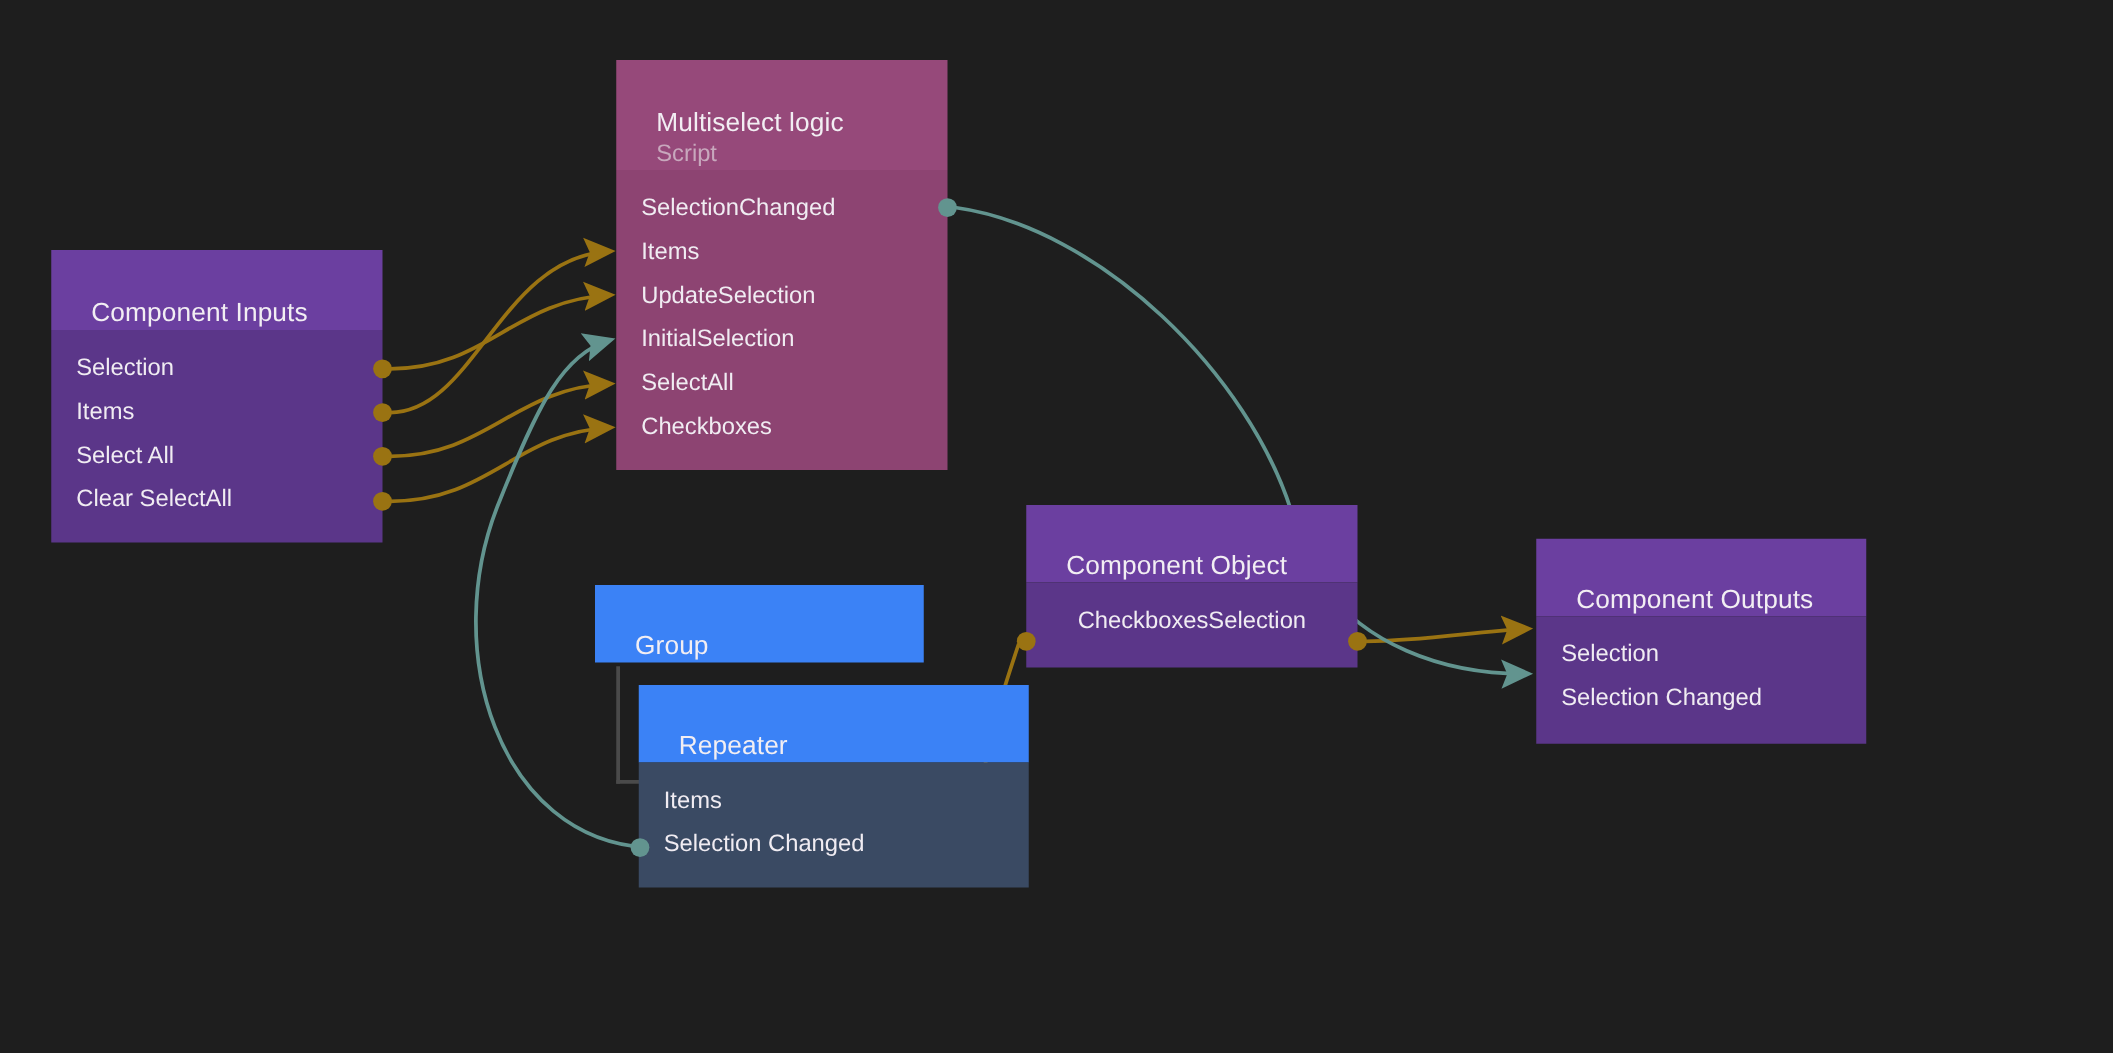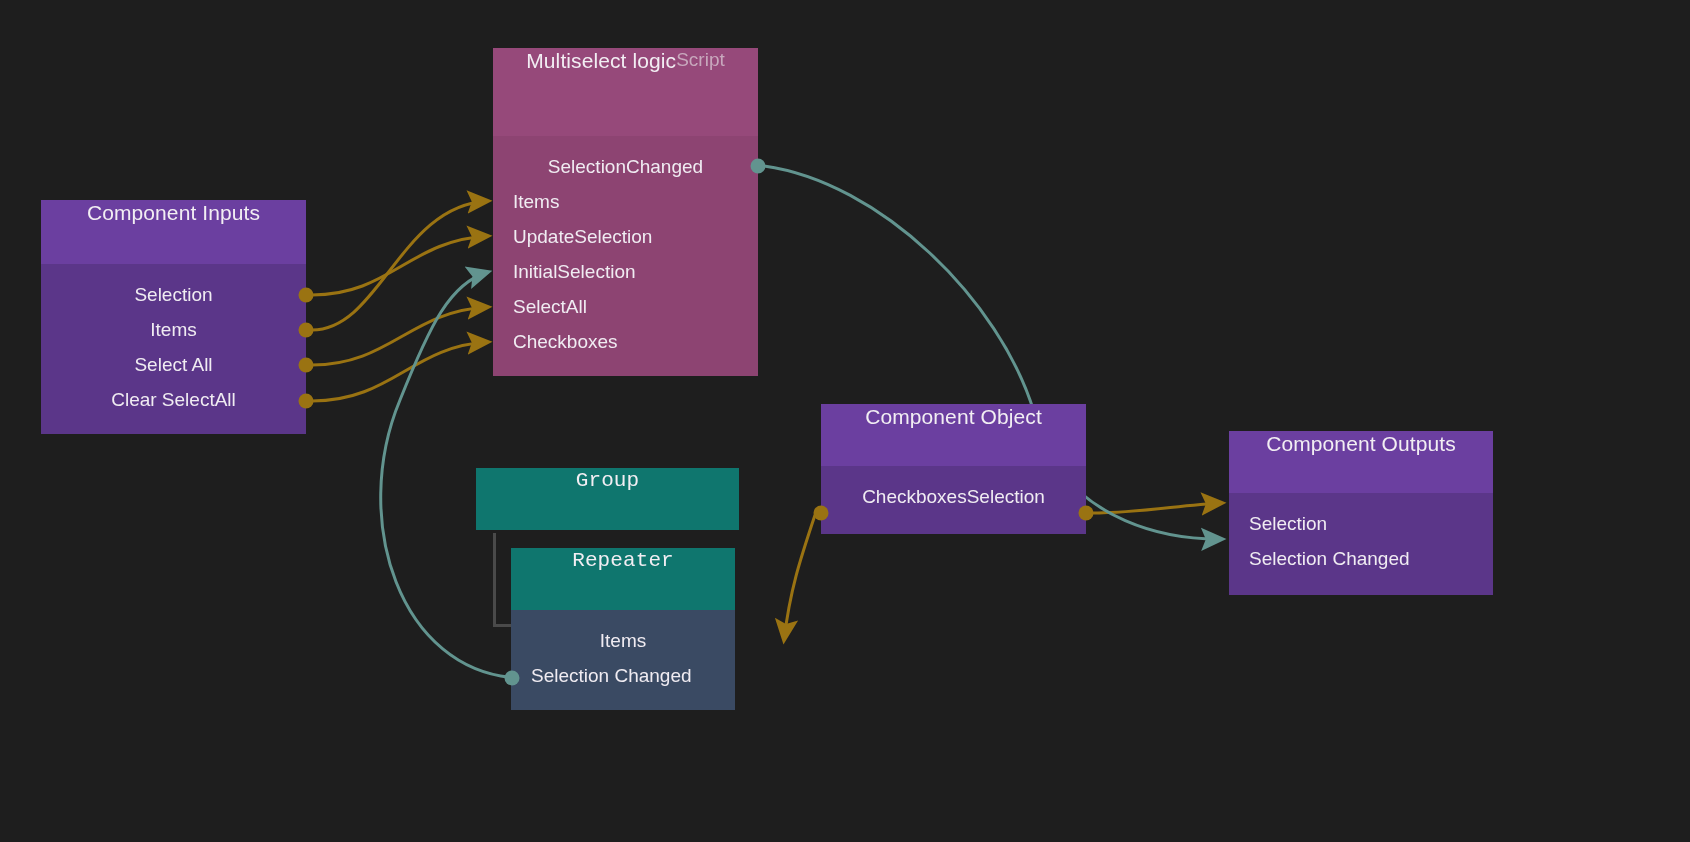--- a/index.html
+++ b/index.html
@@ -23,24 +23,24 @@
     width: 1690px;
     height: 842px;
     pointer-events: none;
   }
   .node {
     position: absolute;
     box-sizing: border-box;
   }
   .node-header {
     box-sizing: border-box;
-    padding: 0 20px;
+    padding: 0 32px;
     display: flex;
-    flex-direction: row;
-    justify-content: center;
+    flex-direction: column;
+    justify-content: flex-end;
   }
   .node-title {
     color: #f2eef3;
     font-size: 21px;
     line-height: 26px;
     letter-spacing: 0.1px;
   }
   .node-subtitle {
     color: #c8a8bd;
     font-size: 19px;
@@ -56,29 +56,29 @@
     height: 35px;
     display: flex;
     align-items: center;
     padding: 0 20px;
   }
   .port-label {
     color: #f0ecf2;
     font-size: 19px;
     white-space: nowrap;
   }
-  .port-row.out { justify-content: center; }
+  .port-row.out { justify-content: flex-start; }
   .port-row.in  { justify-content: flex-start; }
 
   
   .purple .node-header { background: #6b3fa0; }
   .purple .node-body   { background: #5b3689; }
   .pink   .node-header { background: #96497a; }
   .pink   .node-body   { background: #8d4472; }
-  .slate  .node-header { background: #0f766e; font-family: Liberation Mono, monospace; }
+  .slate  .node-header { background: #3b82f6; }
   .slate  .node-body   { background: #3a4a63; }
 
   
   .dot {
     position: absolute;
     width: 15px;
     height: 15px;
     border-radius: 50%;
     transform: translate(-50%, -50%);
   }
@@ -180,21 +180,21 @@
   </div>
   <div class="dot teal" style="left:758px; top:166px;"></div>
 
   <div class="node slate" style="left:476px; top:468px; width:263px;">
     <div class="node-header" style="height:62px;">
       <div class="node-title">Group</div>
     </div>
   </div>
   <div class="group-bracket" style="left:493px; top:533px; width:18px; height:91px;"></div>
 
-  <div class="node slate" style="left:511px; top:548px; width:224px;">
+  <div class="node slate" style="left:511px; top:548px; width:312px;">
     <div class="node-header" style="height:62px;">
       <div class="node-title">Repeater</div>
     </div>
     <div class="node-body" style="height:100px; padding-top:13px;">
       <div class="port-row out">
         <span class="port-label">Items</span>
       </div>
       <div class="port-row in">
         <span class="port-label">Selection Changed</span>
       </div>

